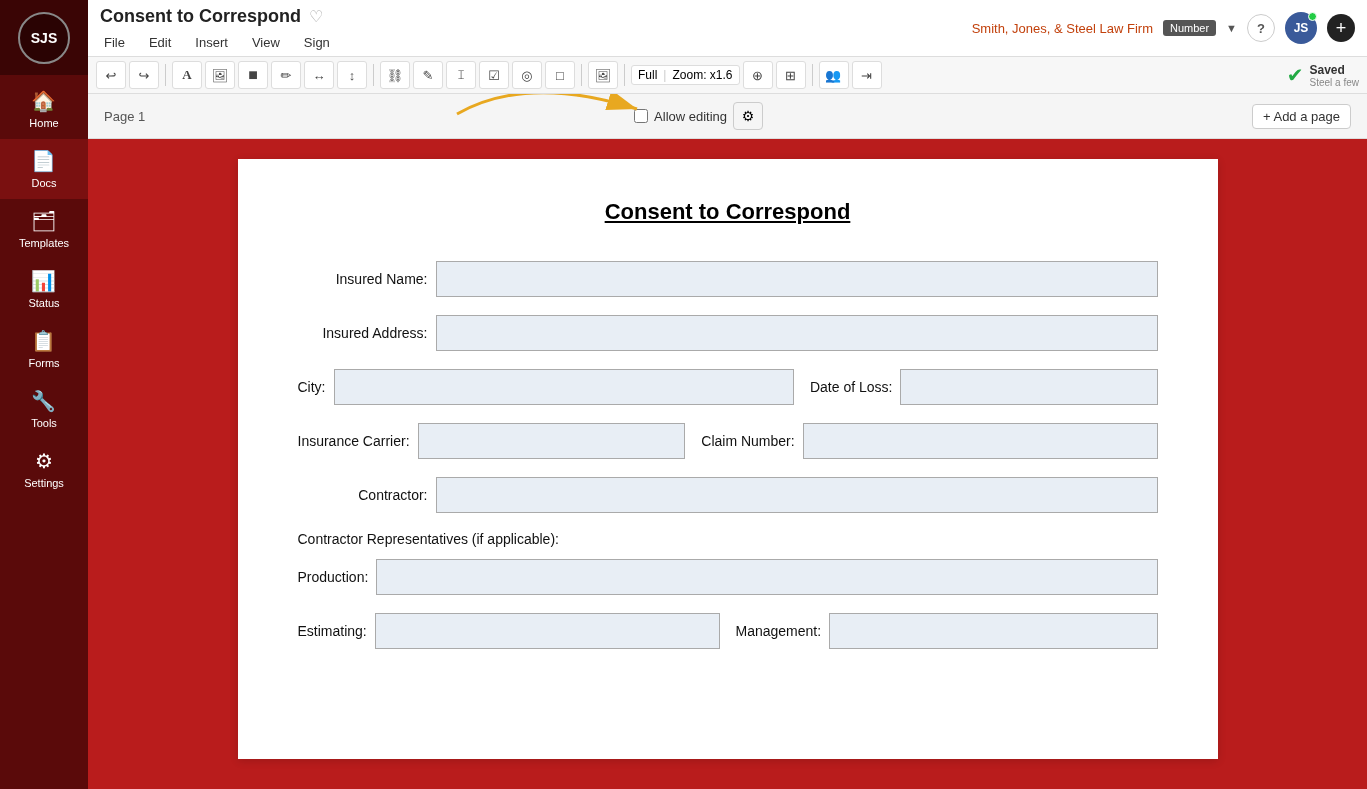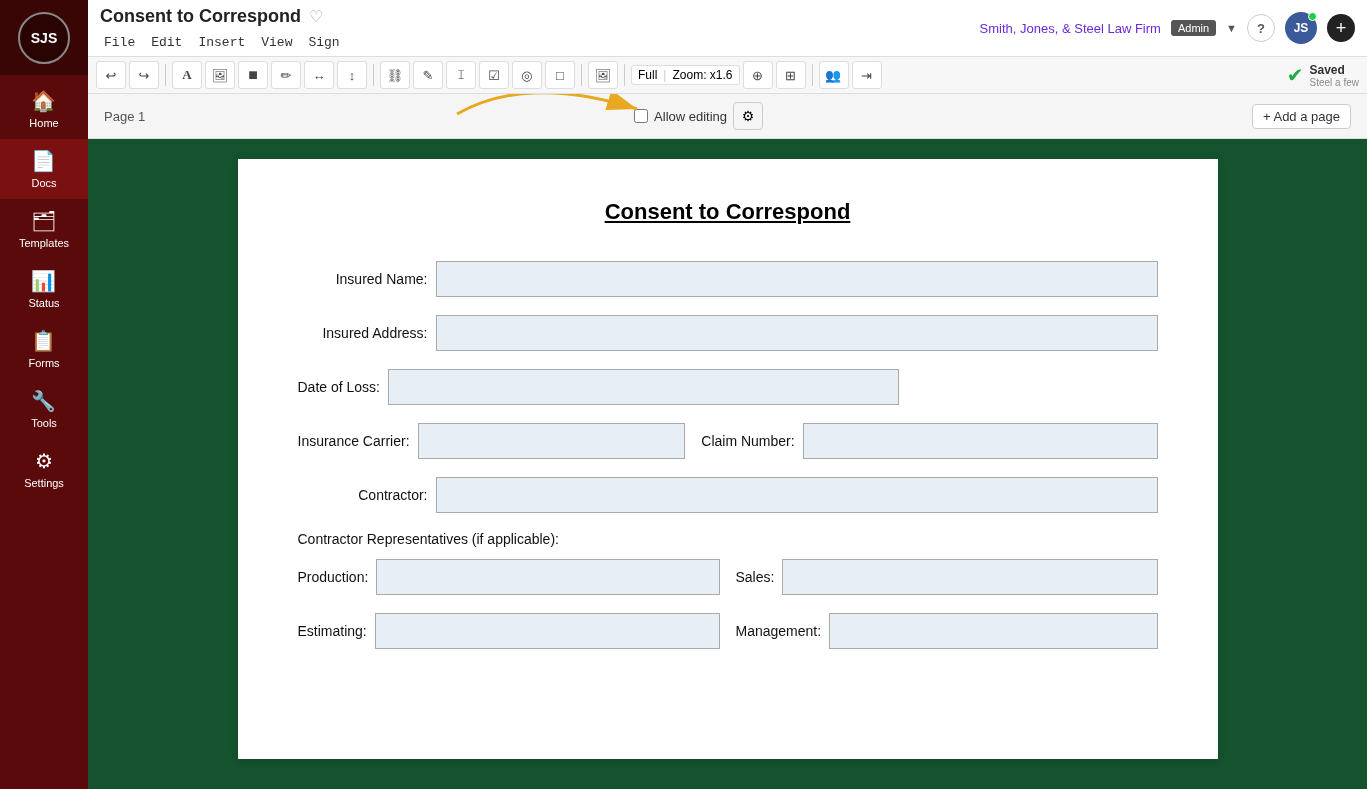--- a/index.html
+++ b/index.html
@@ -16,39 +16,39 @@
     .sidebar-nav { display: flex; flex-direction: column; align-items: center; width: 100%; padding-top: 4px; }
     .sidebar-item { display: flex; flex-direction: column; align-items: center; justify-content: center; width: 100%; padding: 10px 4px; cursor: pointer; color: #fff; font-size: 11px; gap: 4px; }
     .sidebar-item.active { background: #7a1010; }
     .sidebar-icon { font-size: 20px; }
 
     
     .top-bar { background: #fff; border-bottom: 1px solid #ddd; padding: 6px 12px 0 12px; }
     .doc-title-row { display: flex; align-items: center; gap: 8px; margin-bottom: 2px; }
     .doc-title { font-size: 18px; font-weight: 600; color: #222; }
     .heart-icon { color: #aaa; font-size: 16px; }
-    .firm-name { font-size: 13px; color: #6d28d9; }
+    .firm-name { font-size: 13px; color: #c2410c; }
     .admin-badge { background: #555; color: #fff; font-size: 11px; padding: 2px 7px; border-radius: 3px; }
     .help-btn { width: 28px; height: 28px; border-radius: 50%; border: 1px solid #ccc; background: #fff; display: flex; align-items: center; justify-content: center; cursor: pointer; font-weight: bold; color: #555; }
     .user-avatar { width: 32px; height: 32px; border-radius: 50%; background: #3a5a9a; display: flex; align-items: center; justify-content: center; color: #fff; font-size: 12px; font-weight: bold; position: relative; }
     .avatar-dot { position: absolute; top: 0; right: 0; width: 9px; height: 9px; background: #22cc44; border-radius: 50%; border: 1px solid #fff; }
     .add-btn { width: 28px; height: 28px; border-radius: 50%; background: #222; color: #fff; display: flex; align-items: center; justify-content: center; font-size: 18px; cursor: pointer; }
 
     
-    .menu-bar { display: flex; align-items: center; gap: 8px; padding: 4px 0 4px 0; font-family: Liberation Mono, monospace; }
+    .menu-bar { display: flex; align-items: center; gap: 16px; padding: 4px 0 4px 0; }
     .menu-item { font-size: 13px; color: #333; cursor: pointer; padding: 2px 4px; }
 
     
     .toolbar { background: #f7f7f7; border-bottom: 1px solid #ddd; padding: 4px 8px; display: flex; align-items: center; gap: 3px; flex-wrap: wrap; }
     .toolbar-btn { width: 30px; height: 28px; border: 1px solid #ddd; background: #fff; border-radius: 3px; display: flex; align-items: center; justify-content: center; cursor: pointer; font-size: 13px; color: #444; }
     .toolbar-separator { width: 1px; height: 22px; background: #ccc; margin: 0 3px; }
     .zoom-control { display: flex; align-items: center; gap: 2px; border: 1px solid #ddd; border-radius: 3px; background: #fff; padding: 2px 6px; font-size: 12px; }
 
     
-    .page-area { flex: 1; overflow-y: auto; background: #14532d; }
+    .page-area { flex: 1; overflow-y: auto; background: #b91c1c; }
     .page-header-bar { display: flex; align-items: center; justify-content: space-between; padding: 8px 16px; background: #f5f5f5; border-bottom: 1px solid #ddd; }
     .page-label { font-size: 13px; color: #555; }
     .allow-editing-row { display: flex; align-items: center; gap: 6px; }
     .allow-editing-checkbox { width: 14px; height: 14px; cursor: pointer; }
     .allow-editing-label { font-size: 13px; color: #333; }
     .settings-btn { width: 30px; height: 28px; border: 1px solid #ccc; background: #f5f5f5; border-radius: 4px; display: flex; align-items: center; justify-content: center; cursor: pointer; font-size: 14px; }
     .add-page-btn { display: flex; align-items: center; gap: 4px; border: 1px solid #ccc; background: #fff; border-radius: 4px; padding: 4px 10px; cursor: pointer; font-size: 13px; color: #333; }
 
     
     .doc-canvas-wrap { display: flex; justify-content: center; padding: 20px; }
@@ -124,21 +124,21 @@
             <div class="menu-bar">
               <span class="menu-item">File</span>
               <span class="menu-item">Edit</span>
               <span class="menu-item">Insert</span>
               <span class="menu-item">View</span>
               <span class="menu-item">Sign</span>
             </div>
           </div>
           <div style="display:flex; align-items:center; gap:10px; padding: 6px 0;">
             <span class="firm-name">Smith, Jones, &amp; Steel Law Firm</span>
-            <span class="admin-badge">Admin</span>
+            <span class="admin-badge">Number</span>
             <span style="font-size:11px; cursor:pointer; color:#555;">▼</span>
             <div class="help-btn">?</div>
             <div class="user-avatar">
               <span>JS</span>
               <div class="avatar-dot"></div>
             </div>
             <div class="add-btn">+</div>
           </div>
         </div>
       </div>
@@ -216,20 +216,24 @@
             <span class="form-label">Insured Name:</span>
             <div class="form-field"></div>
           </div>
 
           <div class="form-row">
             <span class="form-label">Insured Address:</span>
             <div class="form-field"></div>
           </div>
 
           <div class="form-row-two">
+            <div class="form-group" style="flex:1;">
+              <span class="form-label">City:</span>
+              <div class="form-field" style="flex:1; min-width:0;"></div>
+            </div>
             <div class="form-group" style="flex:0.7;">
               <span class="form-label">Date of Loss:</span>
               <div class="form-field" style="flex:1; min-width:0;"></div>
             </div>
           </div>
 
           <div class="form-row-two">
             <div class="form-group" style="flex:0.85;">
               <span class="form-label">Insurance Carrier:</span>
               <div class="form-field" style="flex:1; min-width:0;"></div>
@@ -247,24 +251,20 @@
 
           <div style="margin-bottom:12px;">
             <span class="section-label">Contractor Representatives (if applicable):</span>
           </div>
 
           <div class="form-row-two">
             <div class="form-group" style="flex:1;">
               <span class="form-label">Production:</span>
               <div class="form-field" style="flex:1; min-width:0;"></div>
             </div>
-            <div class="form-group" style="flex:1;">
-              <span class="form-label">Sales:</span>
-              <div class="form-field" style="flex:1; min-width:0;"></div>
-            </div>
           </div>
 
           <div class="form-row-two">
             <div class="form-group" style="flex:1;">
               <span class="form-label">Estimating:</span>
               <div class="form-field" style="flex:1; min-width:0;"></div>
             </div>
             <div class="form-group" style="flex:1;">
               <span class="form-label">Management:</span>
               <div class="form-field" style="flex:1; min-width:0;"></div>

